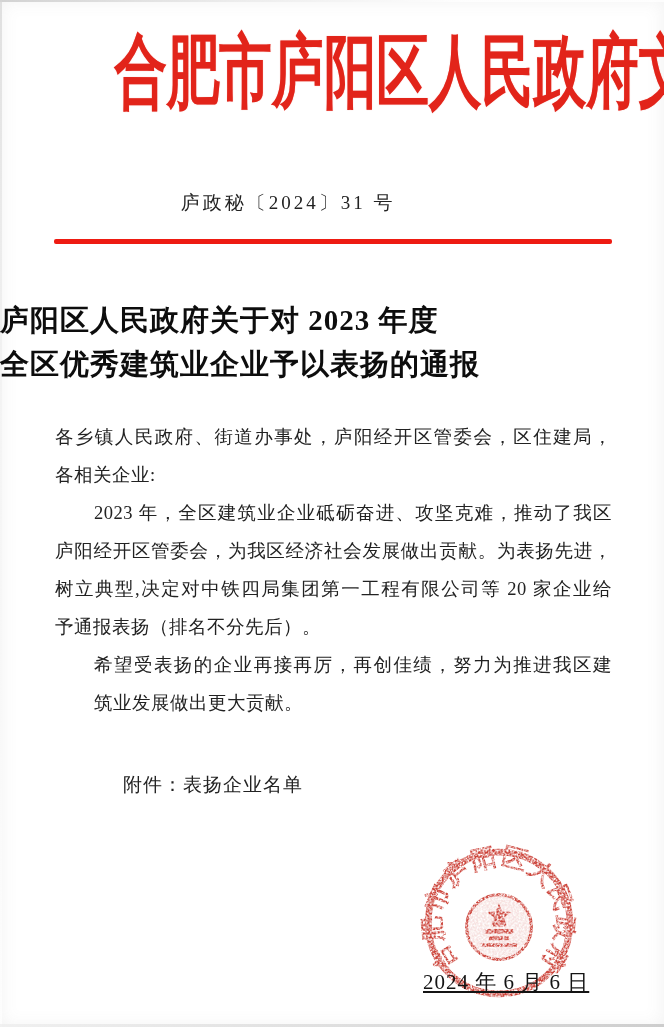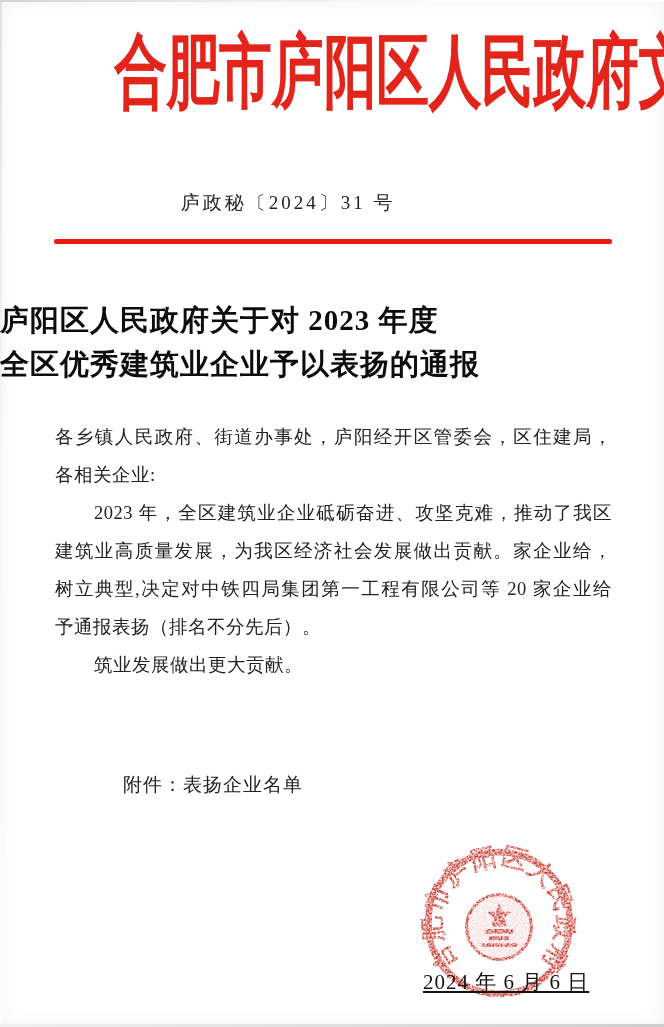--- a/index.html
+++ b/index.html
@@ -86,23 +86,24 @@
 
   <div class="doc-title">
     <div>庐阳区人民政府关于对 2023 年度</div>
     <div>全区优秀建筑业企业予以表扬的通报</div>
   </div>
 
   <div class="body-text">
     <div class="bline">各乡镇人民政府、街道办事处，庐阳经开区管委会，区住建局，</div>
     <div class="bline short">各相关企业:</div>
     <div class="bline ind">2023 年，全区建筑业企业砥砺奋进、攻坚克难，推动了我区</div>
-    <div class="bline">建筑业高质量发展，为我区经济社会发展做出贡献。家企业给，</div>
+    <div class="bline">庐阳经开区管委会，为我区经济社会发展做出贡献。为表扬先进，</div>
     <div class="bline">树立典型,决定对中铁四局集团第一工程有限公司等 20 家企业给</div>
     <div class="bline short">予通报表扬（排名不分先后）。</div>
+    <div class="bline ind">希望受表扬的企业再接再厉，再创佳绩，努力为推进我区建</div>
     <div class="bline ind short">筑业发展做出更大贡献。</div>
   </div>
 
   <div class="attachment">附件：表扬企业名单</div>
 
   <svg class="seal" viewBox="0 0 160 160" xmlns="http://www.w3.org/2000/svg">
     <defs>
       <filter id="stampTexture" x="-15%" y="-15%" width="130%" height="130%">
         <feTurbulence type="fractalNoise" baseFrequency="0.5" numOctaves="3" seed="7" result="n"></feTurbulence>
         <feColorMatrix in="n" type="matrix" values="0 0 0 0 1  0 0 0 0 1  0 0 0 0 1  0 0 0 2.1 -0.45" result="m"></feColorMatrix>

